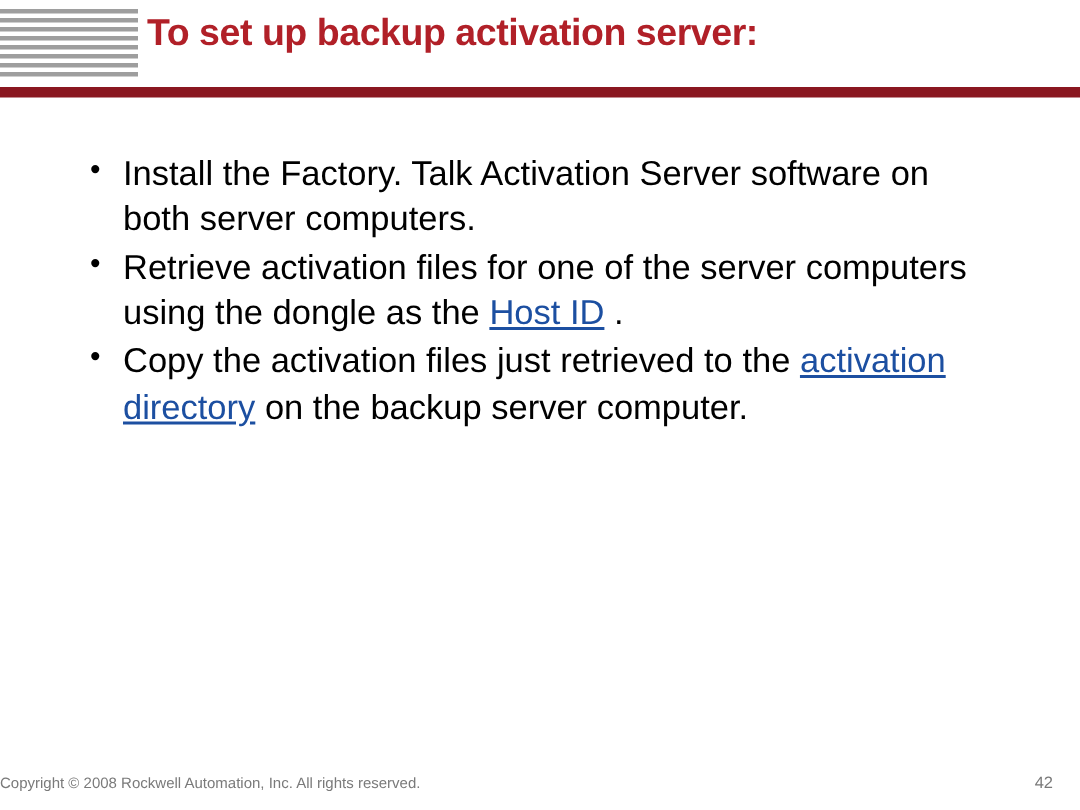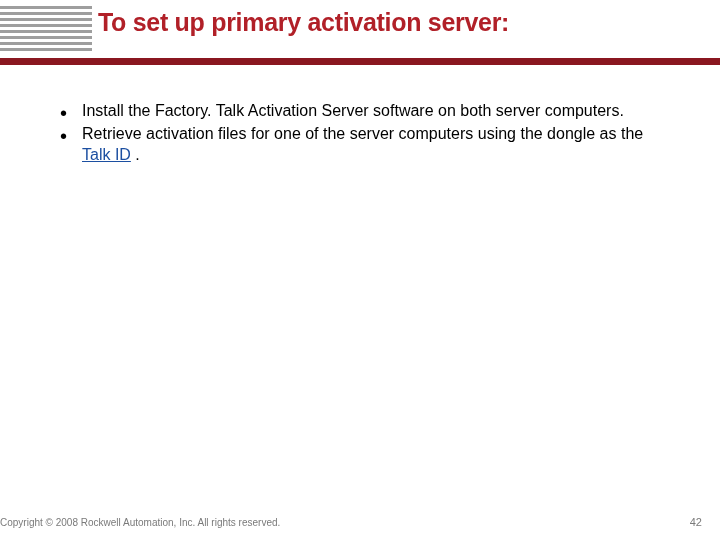--- a/index.html
+++ b/index.html
@@ -44,21 +44,21 @@
     background: #8a1720;
   }
   .content {
     padding: 28px 58px 0 56px;
   }
   ul.bullets {
     list-style: none;
   }
   ul.bullets li {
     position: relative;
-    font-size: 16px;
+    font-size: 23px;
     color: #000;
     line-height: 1.32;
     padding-left: 26px;
     margin-bottom: 2px;
   }
   ul.bullets li::before {
     content: "•";
     position: absolute;
     left: 4px;
     top: 0;
@@ -92,29 +92,32 @@
   <div class="header-bars">
     <div class="bar"></div>
       <div class="bar"></div>
       <div class="bar"></div>
     <div class="bar"></div>
       <div class="bar"></div>
       <div class="bar"></div>
     <div class="bar"></div>
       <div class="bar"></div>
   </div>
-  <div class="title">To set up primary activation server:</div>
+  <div class="title">To set up backup activation server:</div>
   <div class="redline"></div>
 </div>
 
 <div class="content">
   <ul class="bullets">
     <li>
       <span>Install the Factory. Talk Activation Server software on both server computers.</span>
     </li>
     <li>
-      <span>Retrieve activation files for one of the server computers using the dongle as the </span><span class="link">Talk ID</span><span> .</span>
+      <span>Retrieve activation files for one of the server computers using the dongle as the </span><span class="link">Host ID</span><span> .</span>
+    </li>
+    <li>
+      <span>Copy the activation files just retrieved to the </span><span class="link">activation directory</span><span> on the backup server computer.</span>
     </li>
   </ul>
 </div>
 
 <div class="footer">Copyright © 2008 Rockwell Automation, Inc. All rights reserved.</div>
 <div class="pagenum">42</div>
 
 </body></html>

